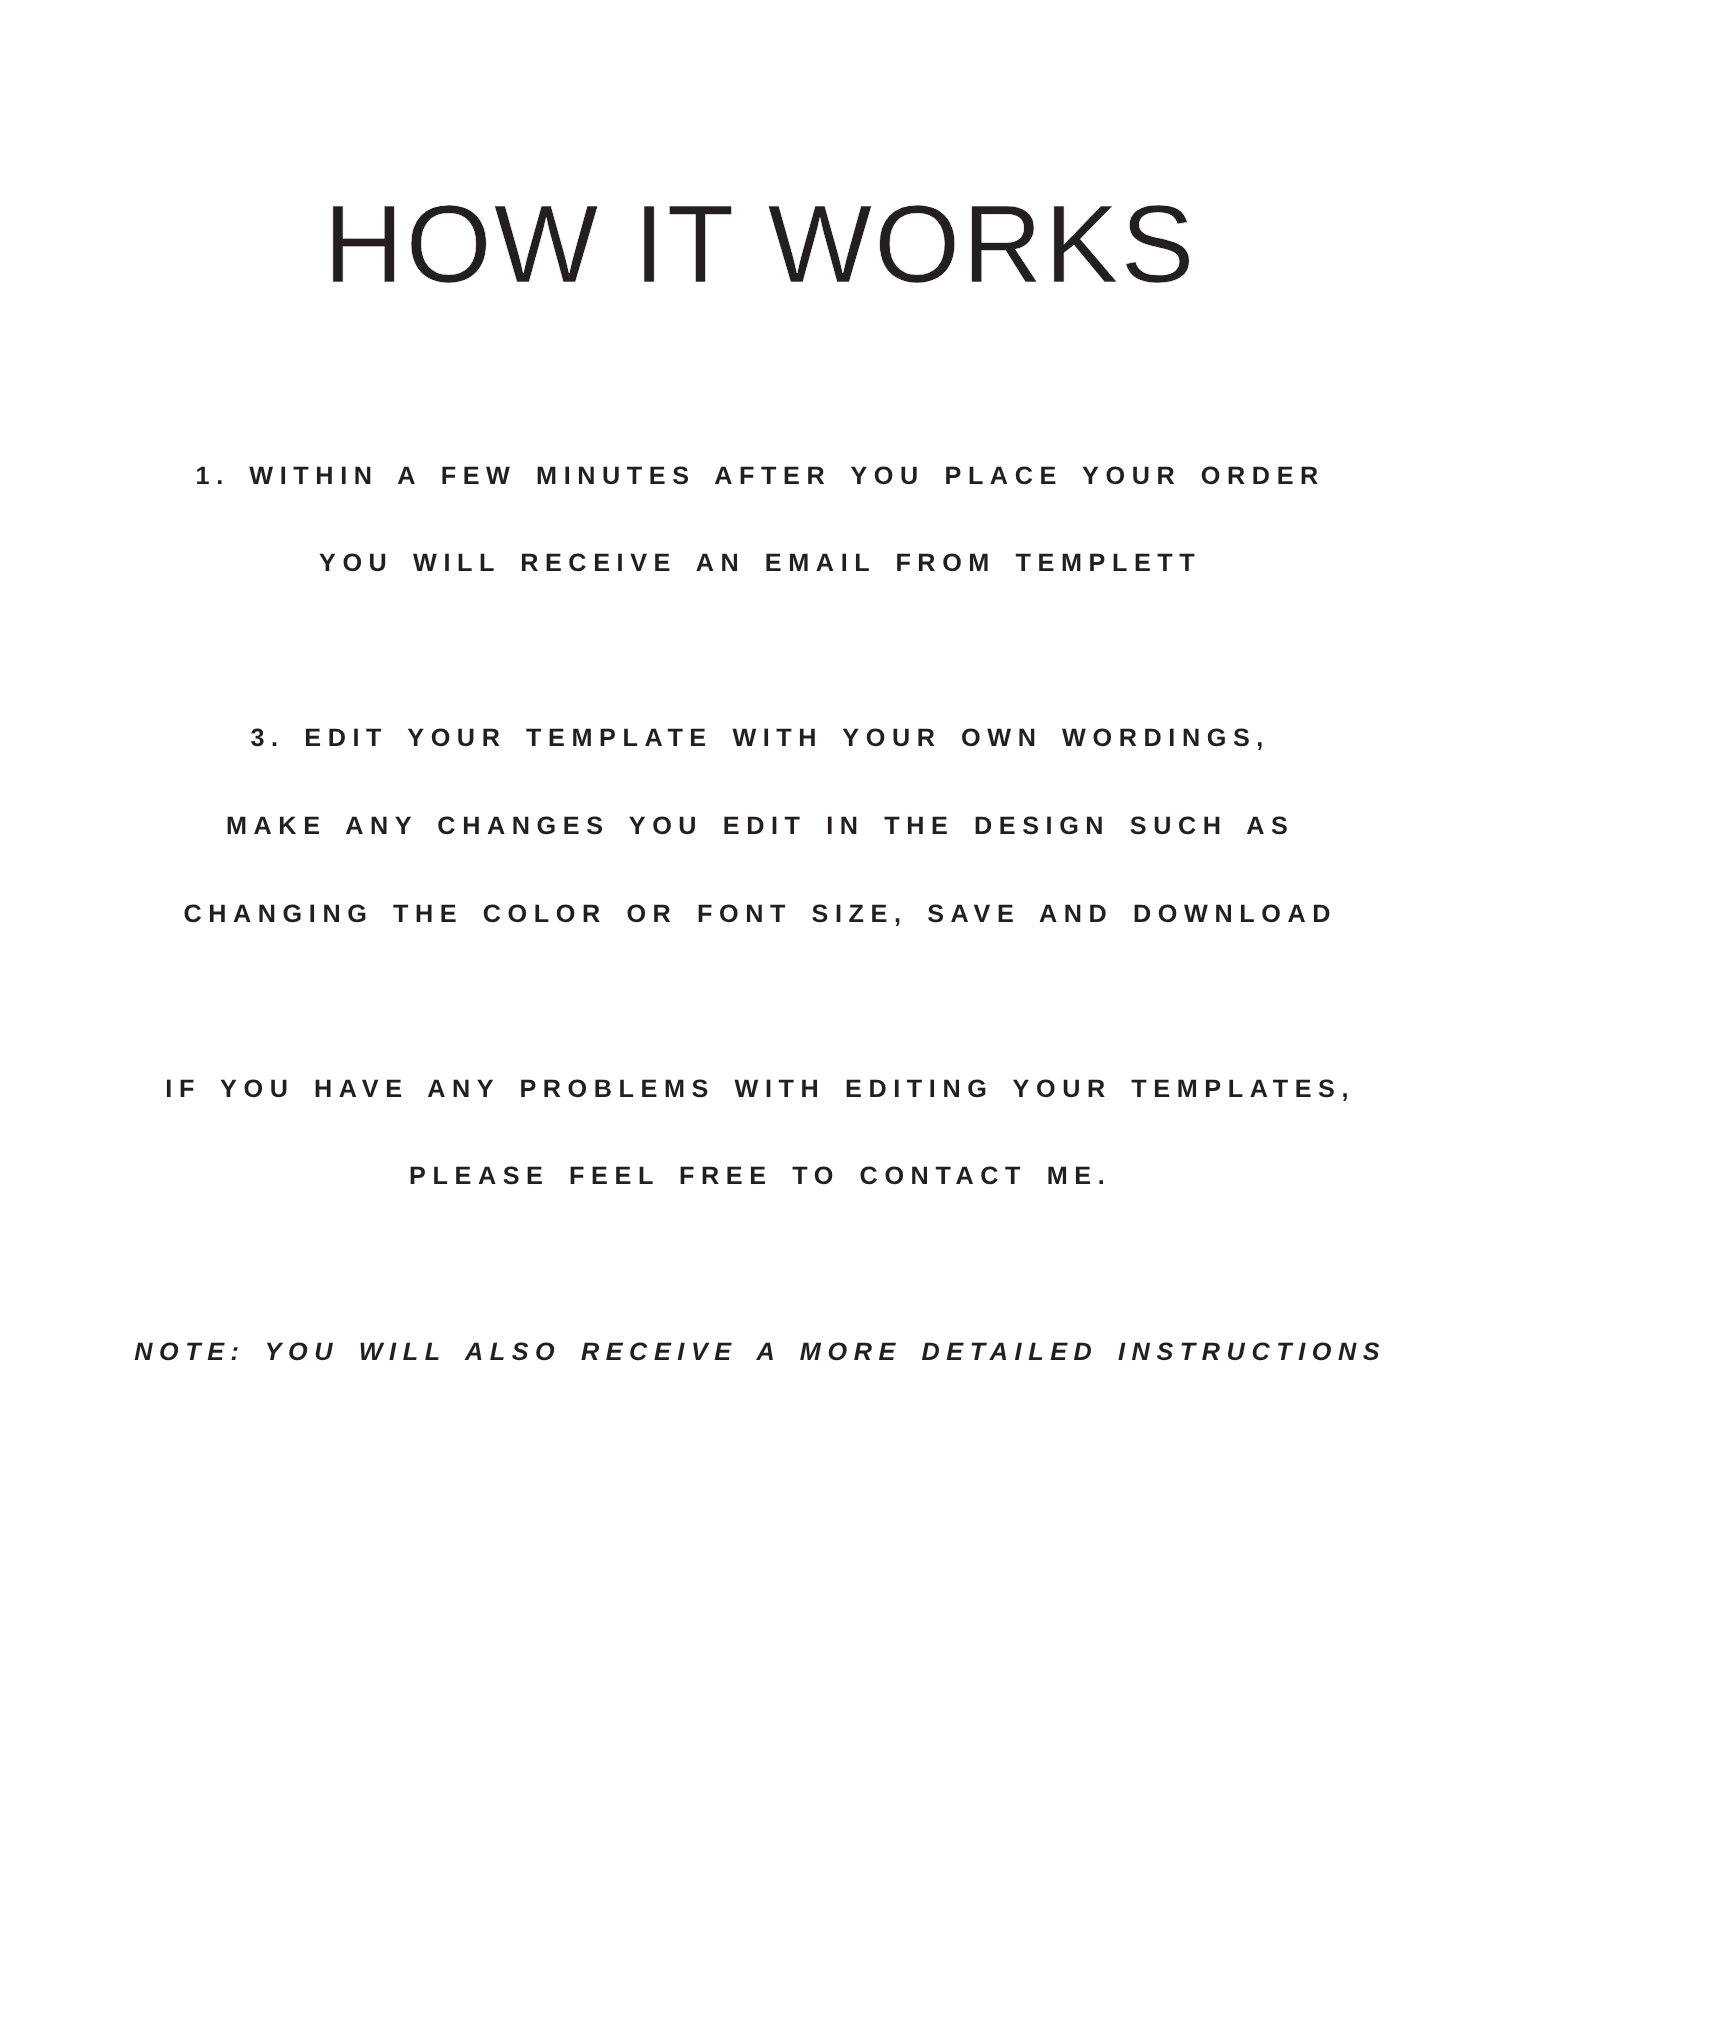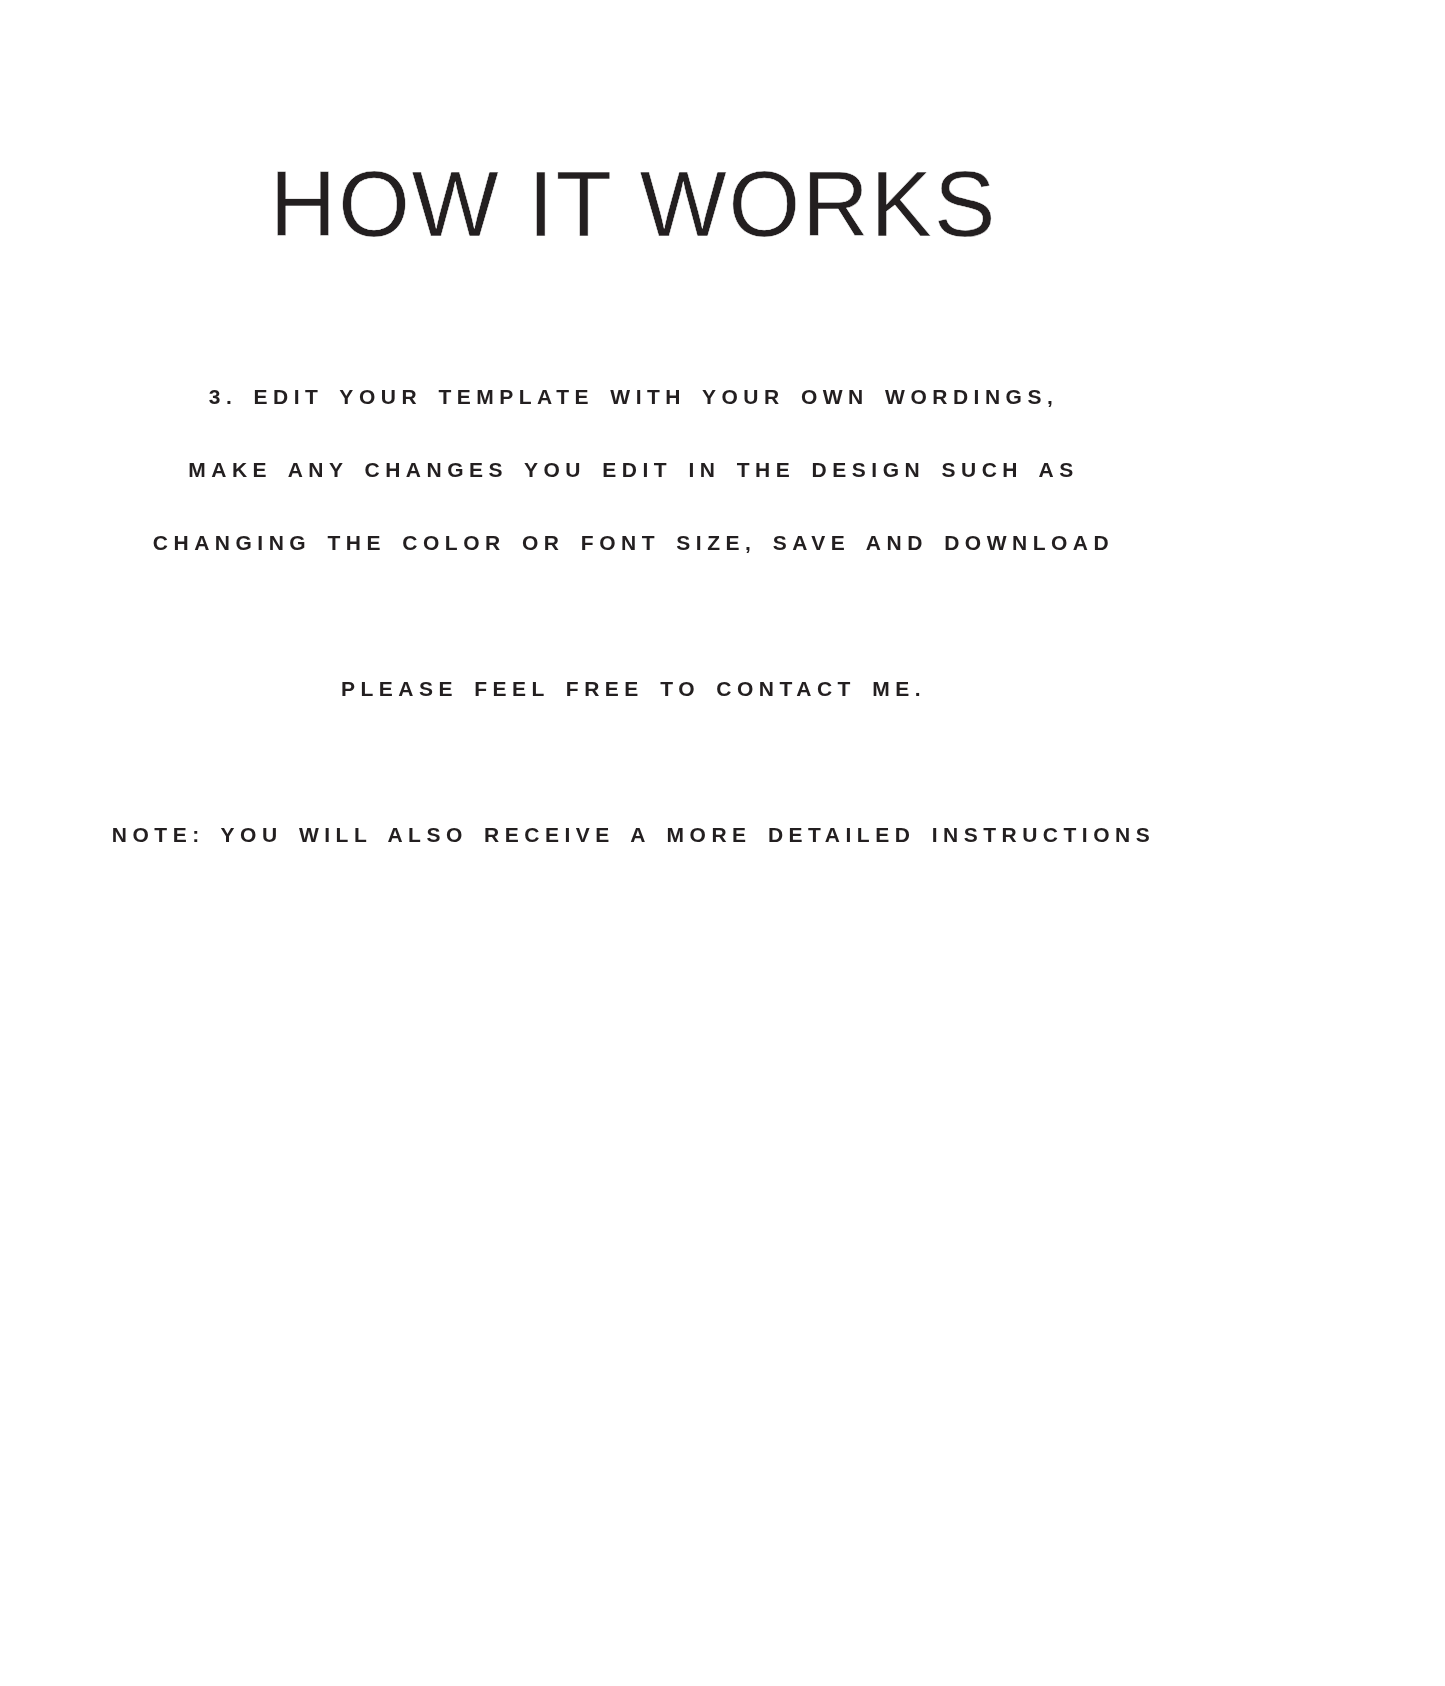--- a/index.html
+++ b/index.html
@@ -31,20 +31,21 @@
     -webkit-text-stroke: 0.5px #ffffff;
   }
   .content {
     width: 100%;
   }
   .section {
     margin: 0 0 73px 0;
   }
   .section:last-child {
     margin-bottom: 0;
+    font-style: italic;
   }
   .line {
     margin: 0;
     padding: 0 40px;
     line-height: 73px;
     font-size: 21px;
     font-weight: 700;
     letter-spacing: 5.5px;
     word-spacing: 5px;
     text-align: center;
@@ -54,30 +55,35 @@
 </style>
 </head>
 <body>
 
 <div class="page">
 
   <h1 class="title">HOW IT WORKS</h1>
 
   <div class="content">
 
+    <div class="section">
+      <p class="line">1. WITHIN A FEW MINUTES AFTER YOU PLACE YOUR ORDER</p>
+      <p class="line">YOU WILL RECEIVE AN EMAIL FROM TEMPLETT</p>
+    </div>
 
 
     <div class="section">
       <p class="line">3. EDIT YOUR TEMPLATE WITH YOUR OWN WORDINGS,</p>
       <p class="line">MAKE ANY CHANGES YOU EDIT IN THE DESIGN SUCH AS</p>
       <p class="line">CHANGING THE COLOR OR FONT SIZE, SAVE AND DOWNLOAD</p>
     </div>
 
 
     <div class="section">
+      <p class="line">IF YOU HAVE ANY PROBLEMS WITH EDITING YOUR TEMPLATES,</p>
       <p class="line">PLEASE FEEL FREE TO CONTACT ME.</p>
     </div>
 
     <div class="section">
       <p class="line">NOTE: YOU WILL ALSO RECEIVE A MORE DETAILED INSTRUCTIONS</p>
     </div>
 
   </div>
 </div>
 

